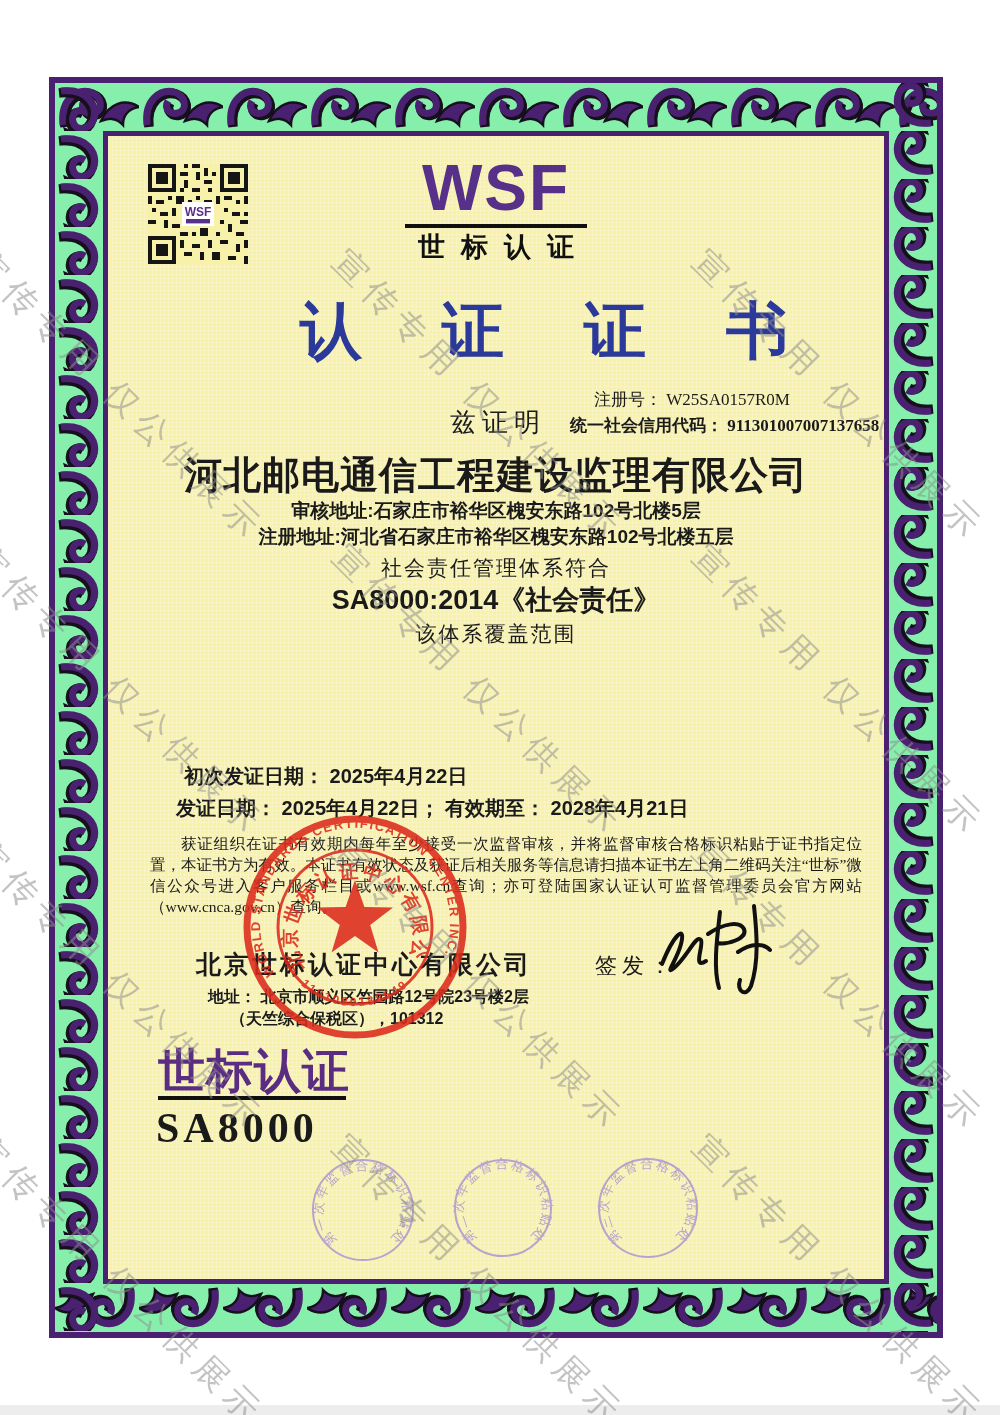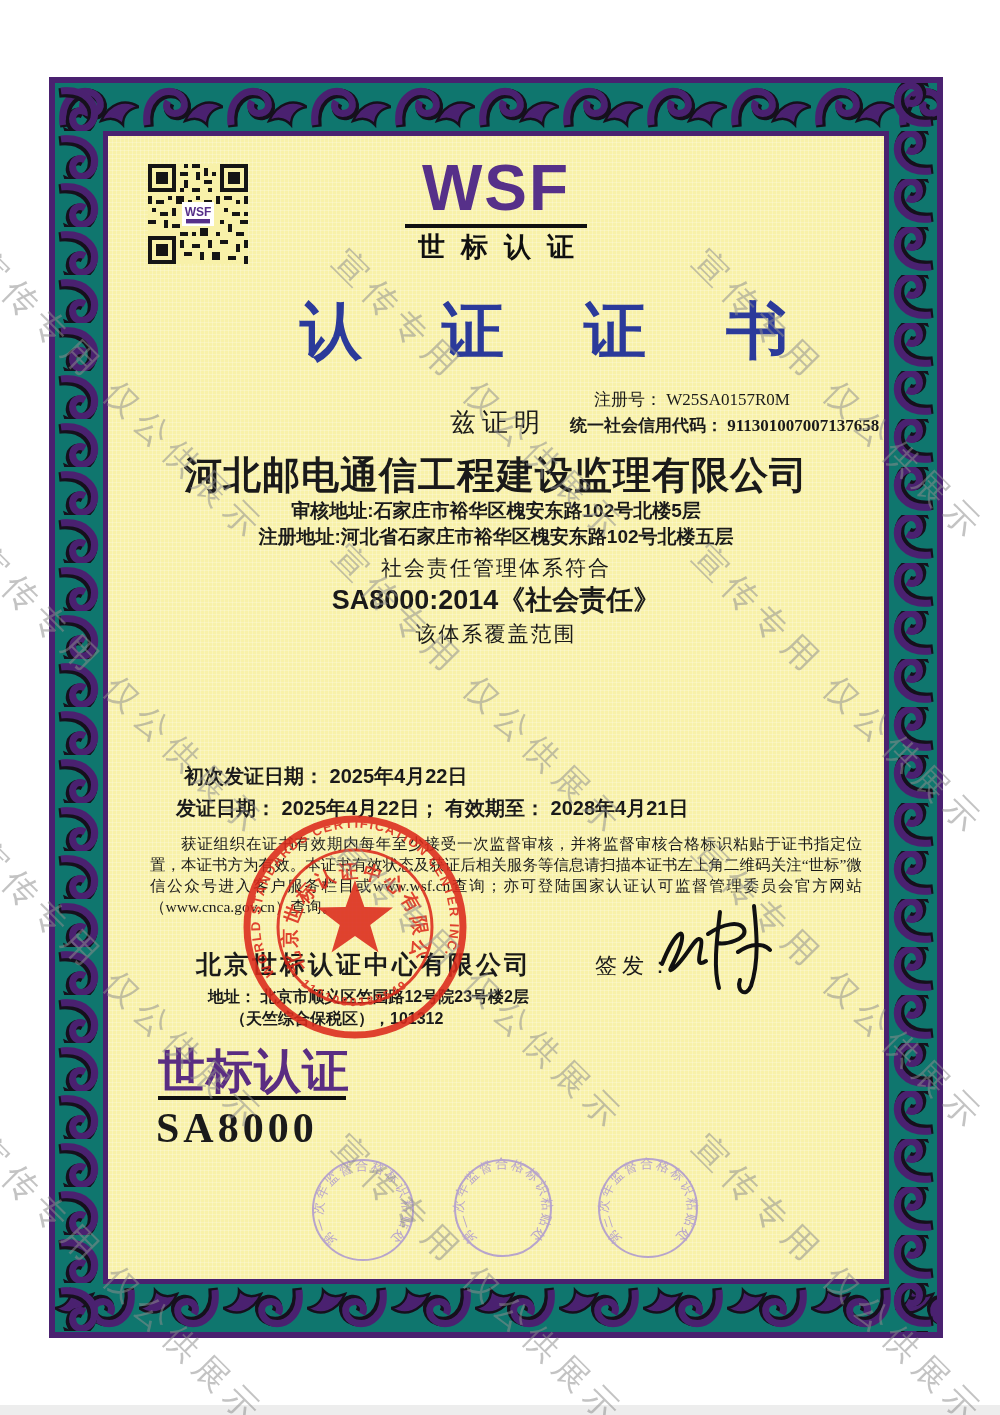--- a/index.html
+++ b/index.html
@@ -3,21 +3,21 @@
 <meta charset="utf-8">
 <style>
   html,body{margin:0;padding:0;}
   body{
     width:1000px;height:1415px;position:relative;background:#ffffff;overflow:hidden;
     font-family:"Liberation Sans",sans-serif;color:#1a1a1a;
   }
   
   .cert-frame{
     position:absolute;left:49px;top:77px;width:894px;height:1261px;box-sizing:border-box;
-    background:#0f766e;border:6px solid #4a2170;
+    background:#86efac;border:6px solid #4a2170;
   }
   .band{position:absolute;display:block;}
   .band-top{left:0;top:0;}
   .band-bottom{left:0;bottom:0;}
   .band-left{left:0;top:0;}
   .band-right{right:0;top:0;}
   .cert-inner{
     position:absolute;left:48px;top:48px;width:786px;height:1153px;box-sizing:border-box;
     border:5px solid #4a2170;background-color:#f8f1a9;
     background-image:

